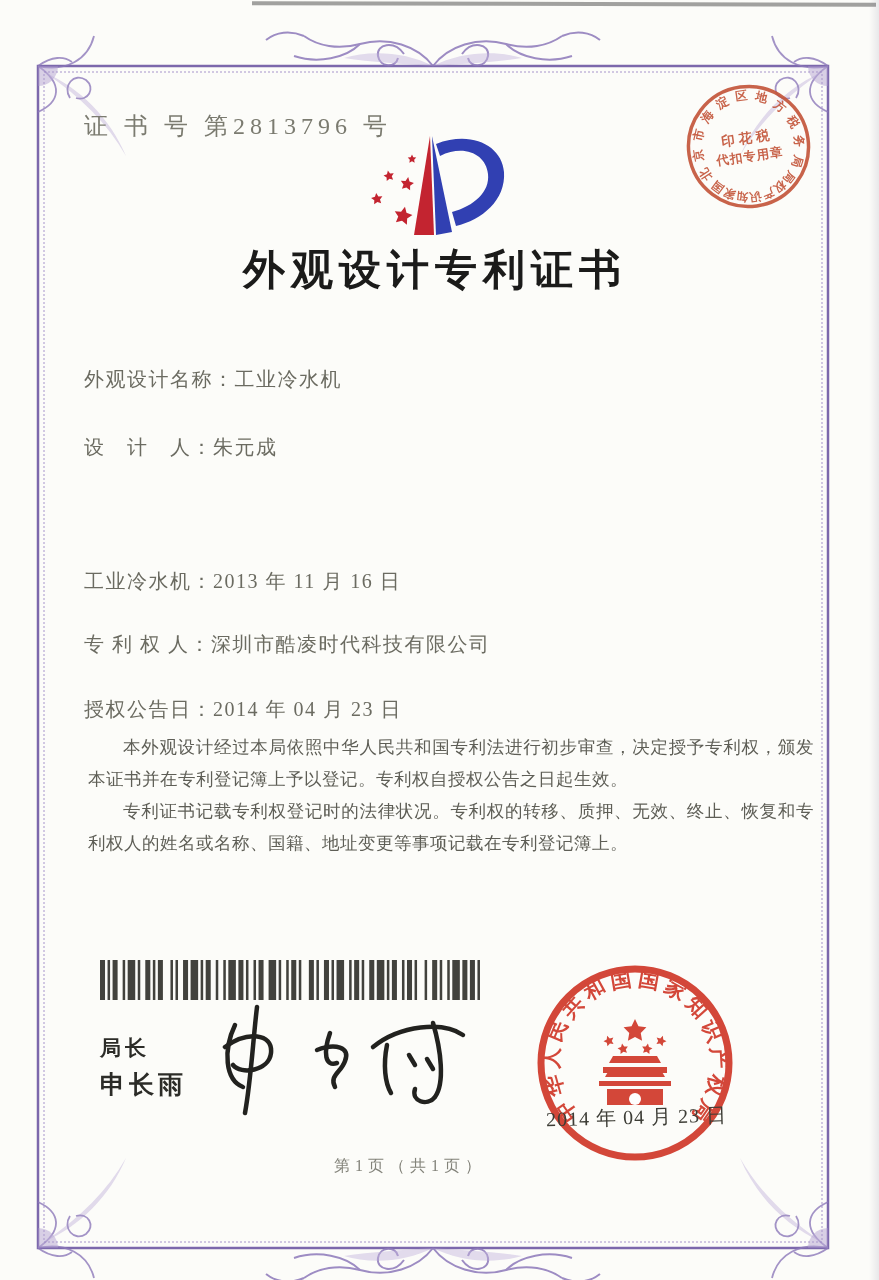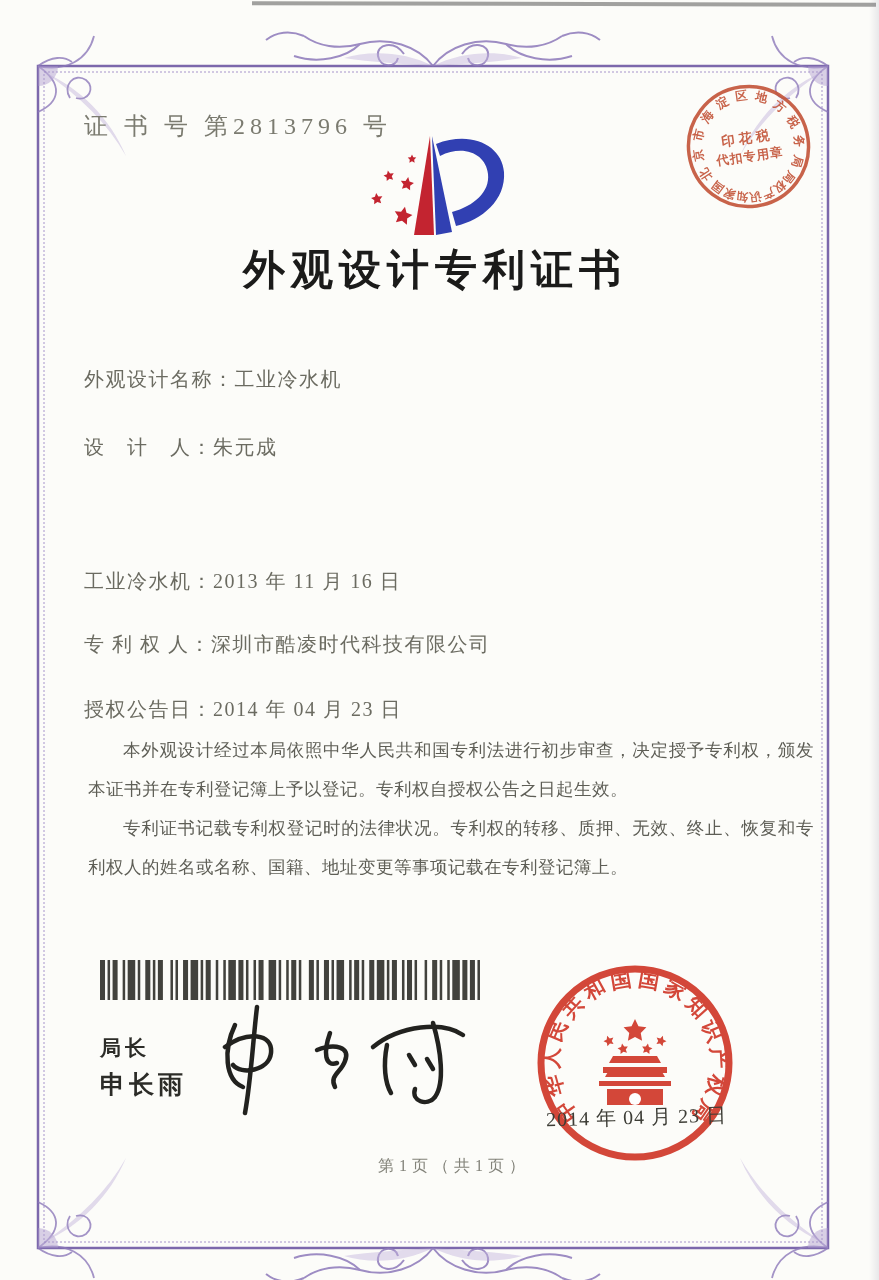--- a/index.html
+++ b/index.html
@@ -8,34 +8,34 @@
   .scan-edge-top{position:absolute;top:2px;left:252px;width:624px;height:4px;background:#454545;opacity:.5;transform:rotate(.15deg);}
   .scan-edge-right{position:absolute;top:0;right:0;width:10px;height:100%;background:linear-gradient(to right,rgba(255,255,255,0),rgba(110,110,140,.14));}
   .border-svg{position:absolute;left:0;top:0;z-index:1;}
   .cert-number{position:absolute;left:84px;top:110px;font-size:24px;letter-spacing:5px;color:#7b7b70;z-index:3;}
   .logo-svg{position:absolute;left:360px;top:128px;z-index:3;}
   .title{position:absolute;left:10px;top:242px;width:850px;text-align:center;font-size:42px;
          font-weight:700;letter-spacing:6px;color:#1b1b1a;z-index:3;}
   .field{position:absolute;left:84px;font-size:20px;letter-spacing:1.5px;color:#6b6b61;z-index:3;white-space:nowrap;}
   .f0{top:366px;} .f1{top:434px;} .f2{top:501px;} .f3{top:568px;} .f4{top:631px;} .f5{top:696px;}
   .paragraphs{position:absolute;left:88px;top:731px;width:726px;z-index:3;}
-  .paragraphs p{margin:0;text-indent:2em;font-size:17.5px;line-height:39px;letter-spacing:.5px;
+  .paragraphs p{margin:0;text-indent:2em;font-size:17.5px;line-height:32px;letter-spacing:.5px;
                 color:#5e5e56;text-align:justify;}
   .barcode{position:absolute;left:100px;top:960px;width:385px;height:40px;z-index:3;opacity:.9;}
   .signer-title{position:absolute;left:100px;top:1026px;font-family:"Liberation Sans","DejaVu Sans",sans-serif;
                 font-size:21px;font-weight:600;letter-spacing:4px;color:#2c2c28;z-index:3;margin-top:8px;}
   .signer-name{position:absolute;left:100px;top:1068px;font-family:"Liberation Sans","DejaVu Sans",sans-serif;
                font-size:25px;font-weight:600;letter-spacing:4px;color:#2c2c28;z-index:3;}
   .signature-svg{position:absolute;left:195px;top:995px;z-index:4;}
   .seal-svg{position:absolute;left:525px;top:953px;z-index:4;opacity:.93;}
   .seal-date{position:absolute;left:546px;top:1104px;font-size:20px;letter-spacing:1px;color:#3d3d36;
              transform:rotate(-1.5deg);z-index:5;white-space:nowrap;}
   .stamp-svg{position:absolute;left:676px;top:74px;z-index:4;opacity:.92;}
   .footer{position:absolute;left:0;top:1156px;width:820px;text-align:center;font-size:16px;
-          letter-spacing:5px;color:#83837a;z-index:3;padding-left:44px;}
+          letter-spacing:5px;color:#83837a;z-index:3;}
   svg text{font-family:"Liberation Serif","DejaVu Serif",serif;}
 </style>
 </head>
 <body>
 
 <div class="page">
 
   <div class="scan-edge-top"></div>
   <div class="scan-edge-right"></div>
 

